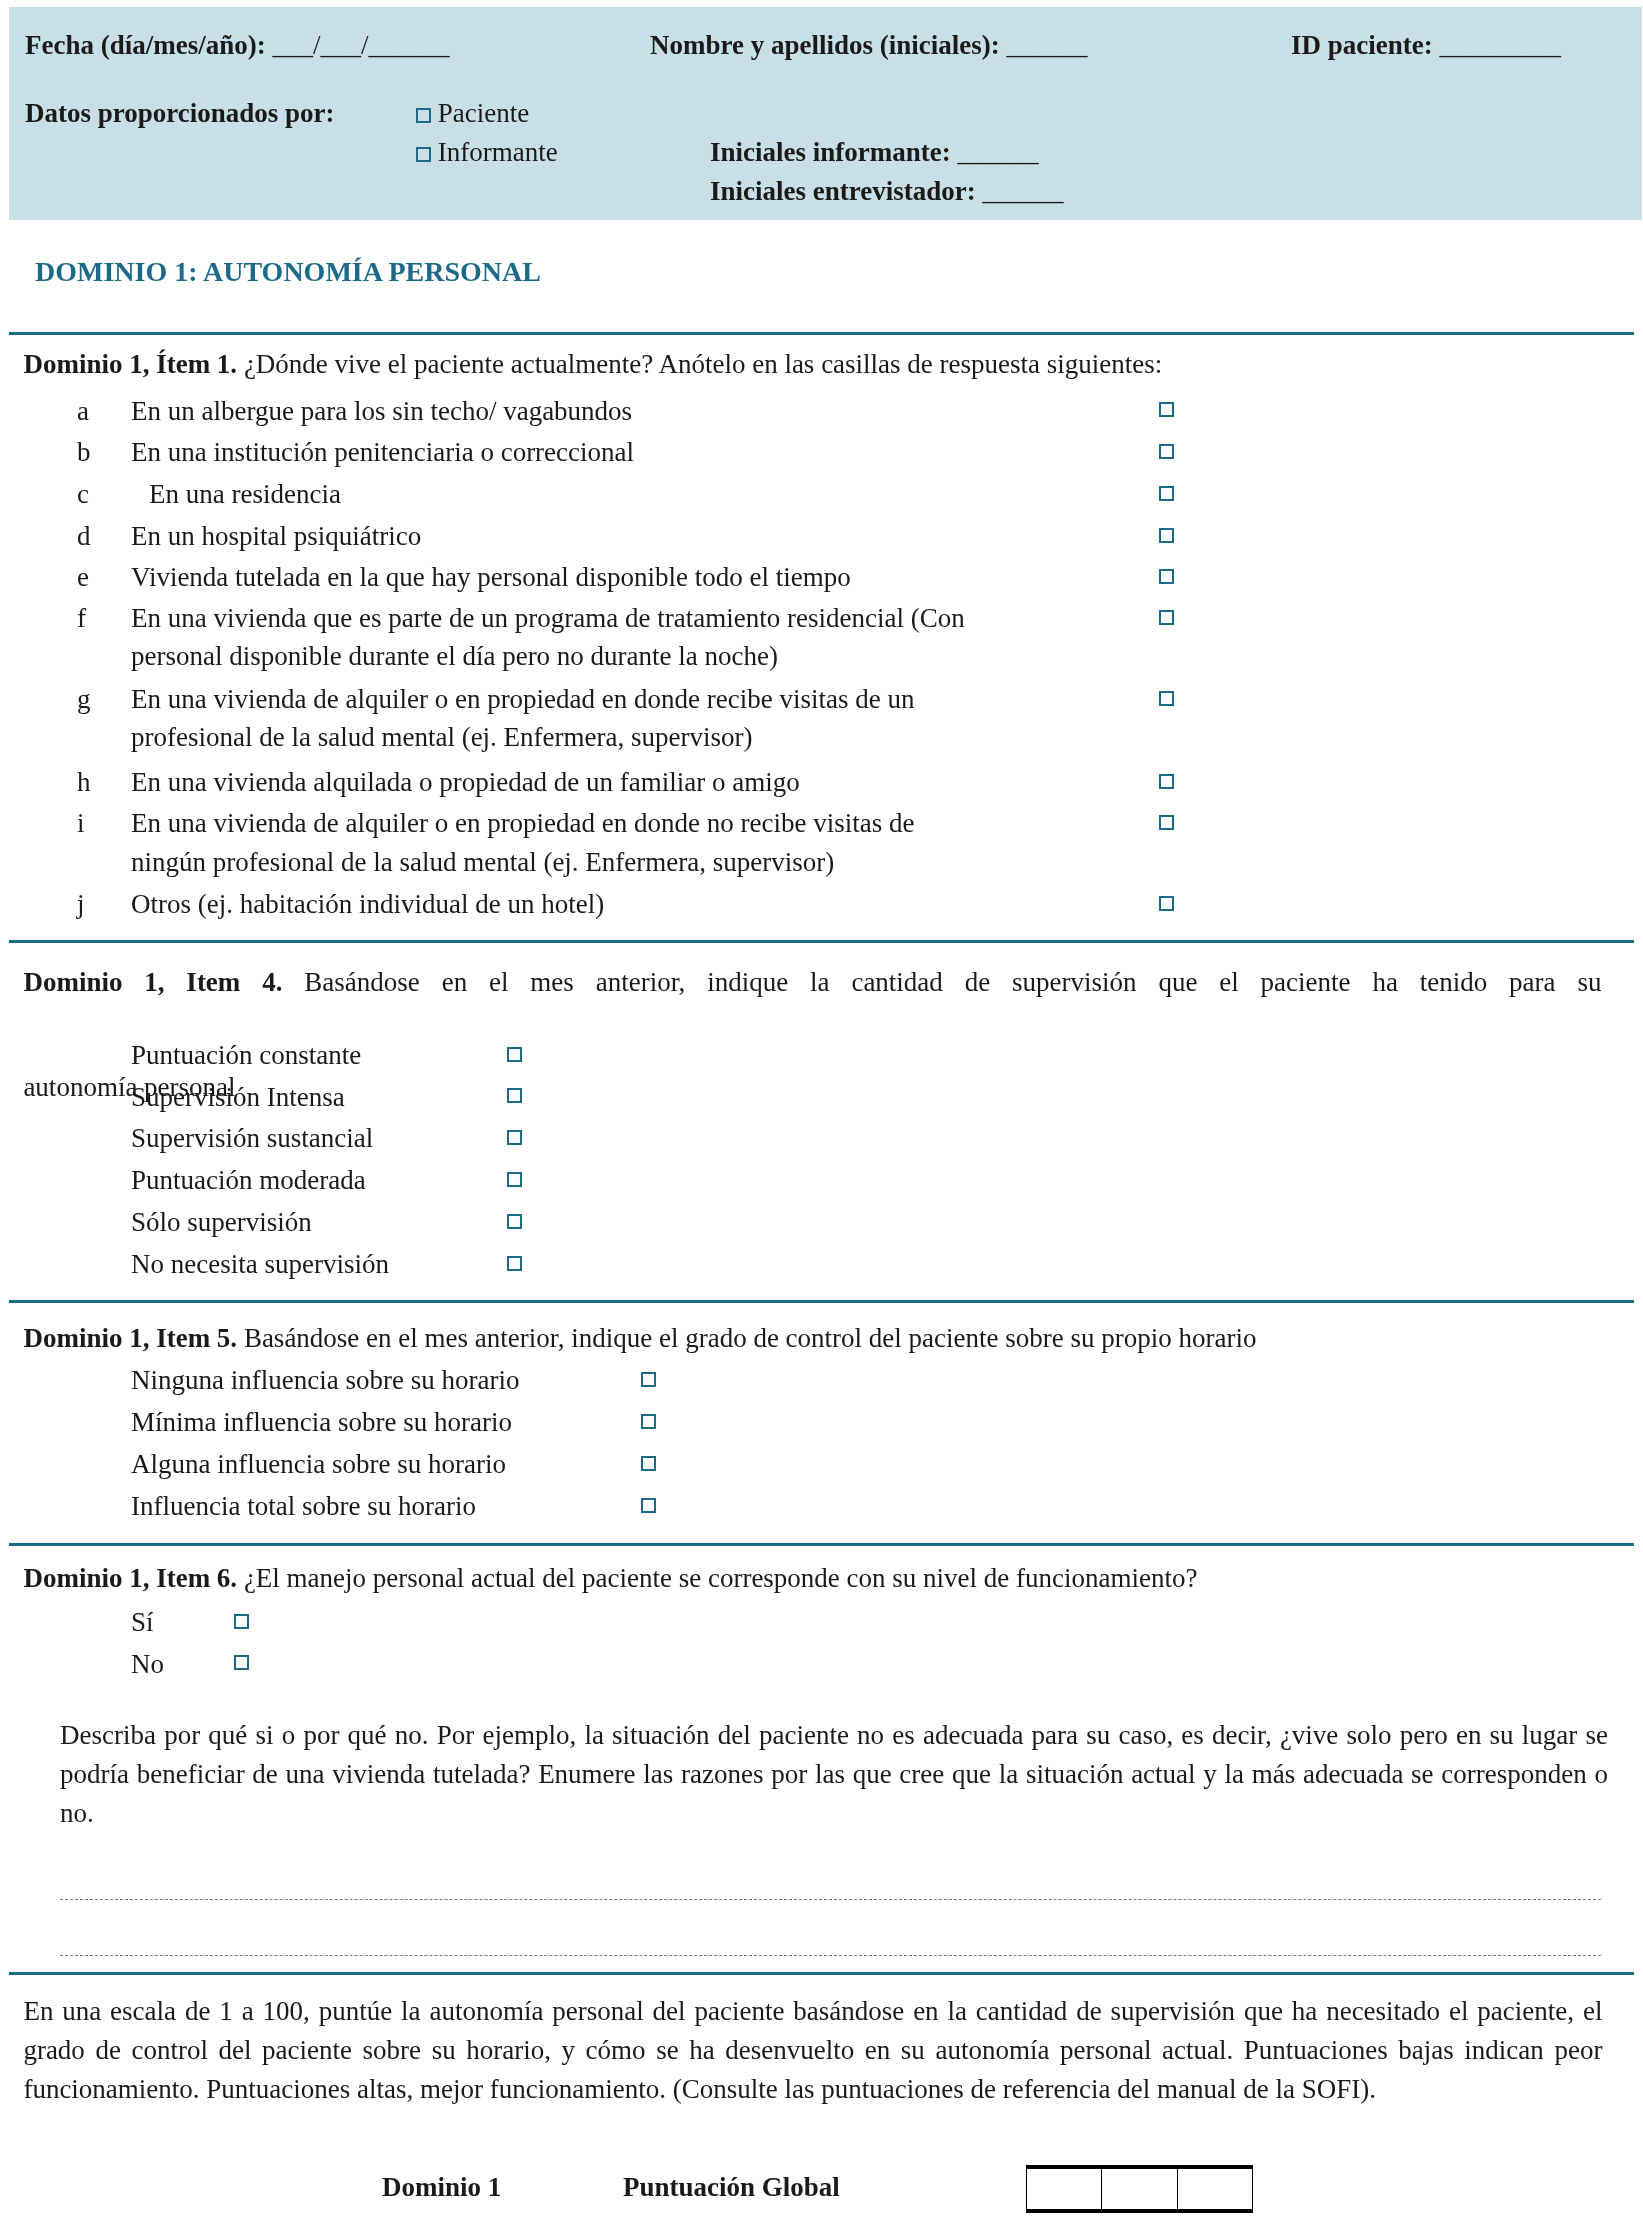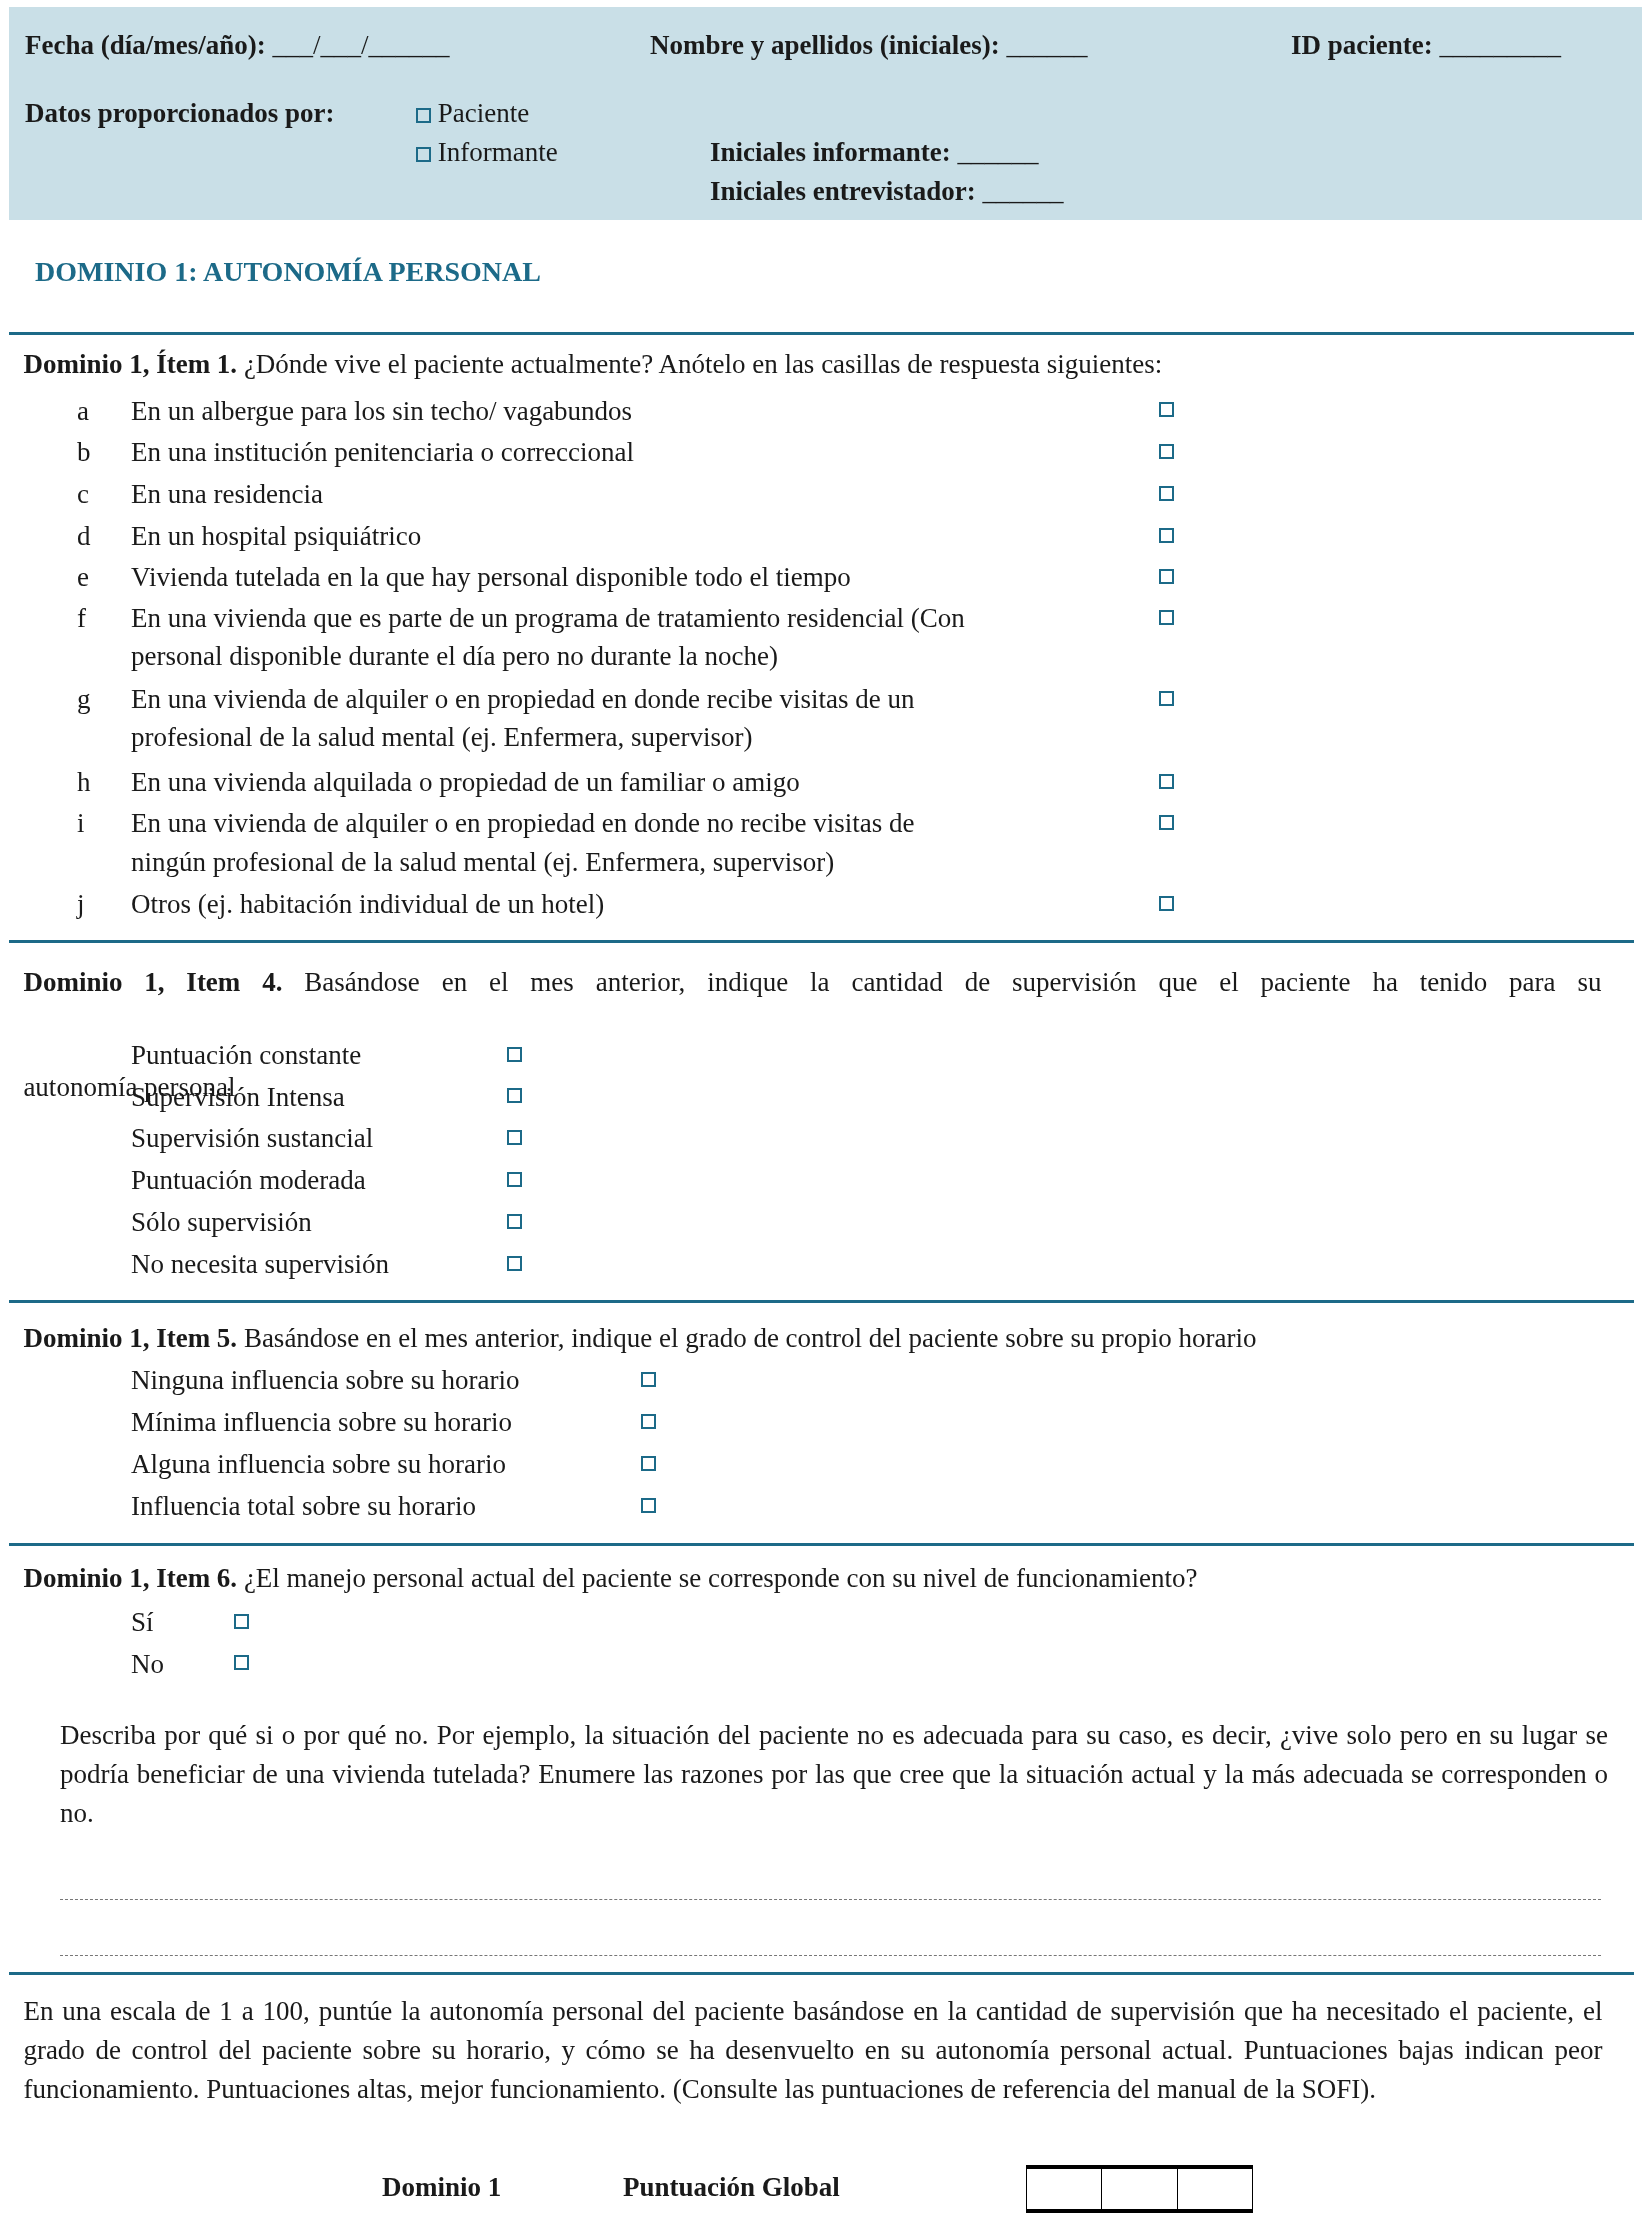--- a/index.html
+++ b/index.html
@@ -96,21 +96,21 @@
   <div class="score-cell"></div>
 </div>
 
 <div class="abs t" style="left:77px;top:398px;">a</div>
 <div class="abs t" style="left:131px;top:398px;">En un albergue para los sin techo/ vagabundos</div>
 <span class="chk abs" style="left:1159px;top:402px;"></span>
 <div class="abs t" style="left:77px;top:439px;">b</div>
 <div class="abs t" style="left:131px;top:439px;">En una institución penitenciaria o correccional</div>
 <span class="chk abs" style="left:1159px;top:444px;"></span>
 <div class="abs t" style="left:77px;top:481px;">c</div>
-<div class="abs t" style="left:131px;top:481px;">En una residencia</div>
+<div class="abs t" style="left:149px;top:481px;">En una residencia</div>
 <span class="chk abs" style="left:1159px;top:486px;"></span>
 <div class="abs t" style="left:77px;top:523px;">d</div>
 <div class="abs t" style="left:131px;top:523px;">En un hospital psiquiátrico</div>
 <span class="chk abs" style="left:1159px;top:528px;"></span>
 <div class="abs t" style="left:77px;top:564px;">e</div>
 <div class="abs t" style="left:131px;top:564px;">Vivienda tutelada en la que hay personal disponible todo el tiempo</div>
 <span class="chk abs" style="left:1159px;top:569px;"></span>
 <div class="abs t" style="left:77px;top:605px;">f</div>
 <div class="abs t" style="left:131px;top:605px;">En una vivienda que es parte de un programa de tratamiento residencial (Con</div>
 <div class="abs t" style="left:131px;top:643px;">personal disponible durante el día pero no durante la noche)</div>

